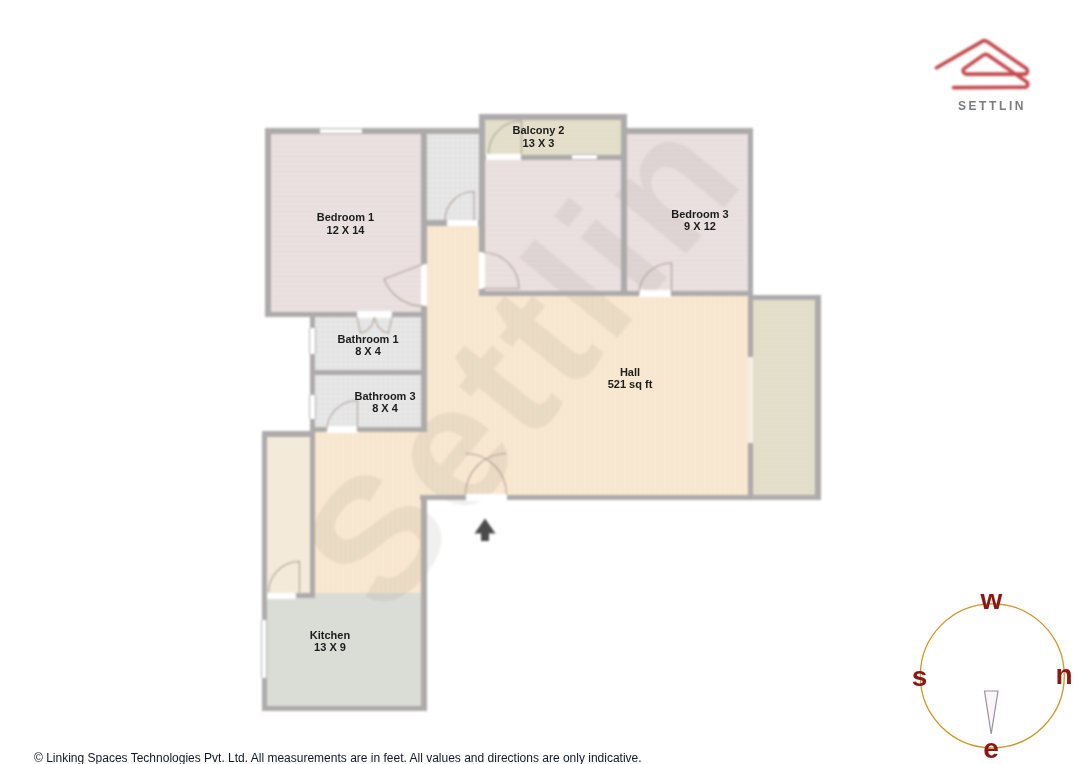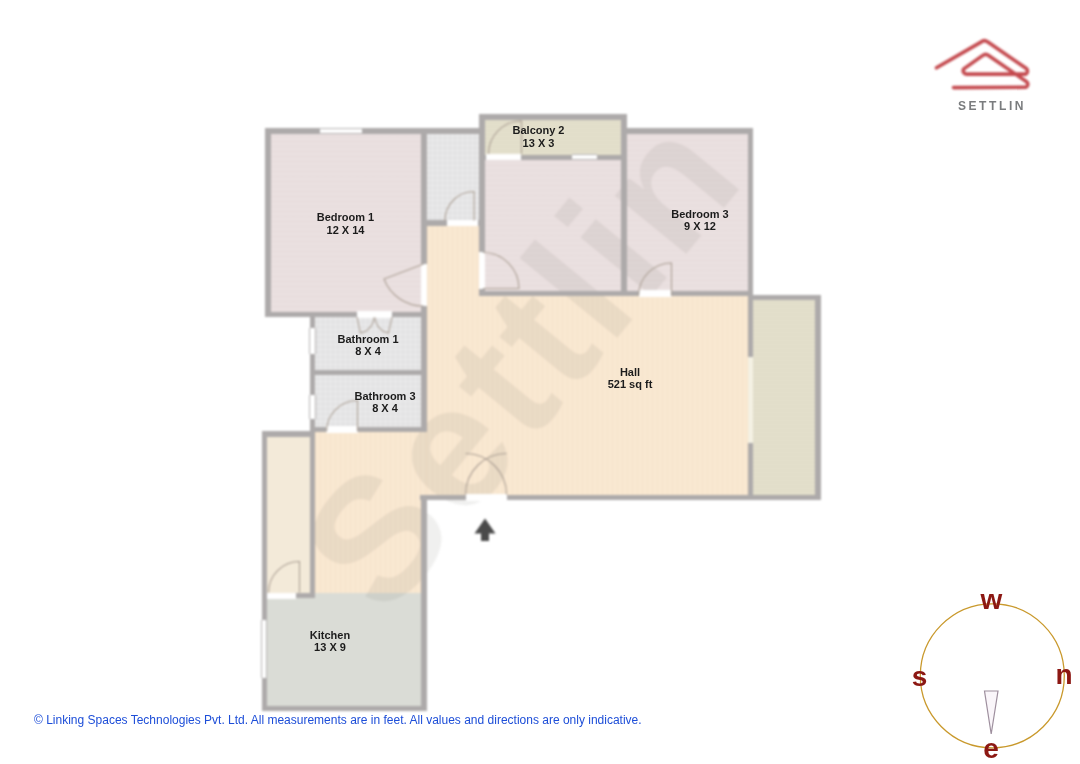--- a/index.html
+++ b/index.html
@@ -12,21 +12,21 @@
   .winv{position:absolute;background:#ffffff;border-left:1px solid #b5b2b2;border-right:1px solid #b5b2b2;box-sizing:border-box;}
   .lbl{position:absolute;width:140px;text-align:center;font-size:11px;line-height:12.5px;color:#1c1c1c;font-weight:bold;}
   .bed{background:repeating-linear-gradient(0deg, rgba(205,175,175,0.09) 0px, rgba(205,175,175,0.09) 1px, transparent 1px, transparent 5px),#eae0e0;}
   .bath{background:repeating-linear-gradient(0deg, rgba(255,255,255,0.35) 0px, rgba(255,255,255,0.35) 1px, transparent 1px, transparent 5px),repeating-linear-gradient(90deg, rgba(255,255,255,0.35) 0px, rgba(255,255,255,0.35) 1px, transparent 1px, transparent 5px),#e2e2e3;}
   .balc{background:repeating-linear-gradient(0deg, rgba(170,160,115,0.11) 0px, rgba(170,160,115,0.11) 1px, transparent 1px, transparent 4px),#e4e0cd;}
   .hall{background:repeating-linear-gradient(90deg, rgba(230,190,130,0.10) 0px, rgba(230,190,130,0.10) 1px, transparent 1px, transparent 5px),#f9e8d2;}
   .util{background:#f3ead9;}
   .kitc{background:#dadcd6;}
   #wm{position:absolute;left:521px;top:359.5px;transform:translate(-50%,-50%) rotate(-50.7deg);
       font-size:174px;font-weight:bold;letter-spacing:6px;color:rgba(100,92,84,0.095);white-space:nowrap;}
-  #caption{position:absolute;left:34px;top:713px;font-size:12px;color:#1d4ed8;}
+  #caption{position:absolute;left:34px;top:751px;font-size:12px;color:#0f172a;}
   #settlintxt{position:absolute;left:922px;top:99px;width:140px;text-align:center;font-size:12px;font-weight:bold;letter-spacing:2.6px;color:#7a7c7e;}
   svg{position:absolute;left:0;top:0;}
 </style>
 </head>
 <body>
 <div id="page">
 
   <div id="blurwrap">
 
   <div class="fill bed" style="left:270.5px;top:133.5px;width:151px;height:178px;"></div>

